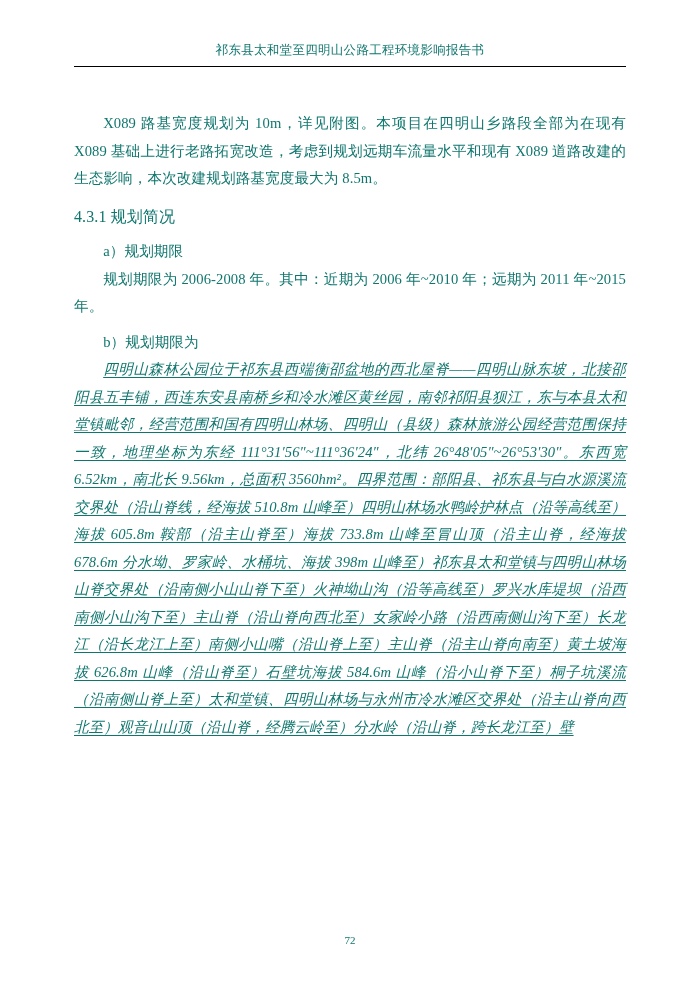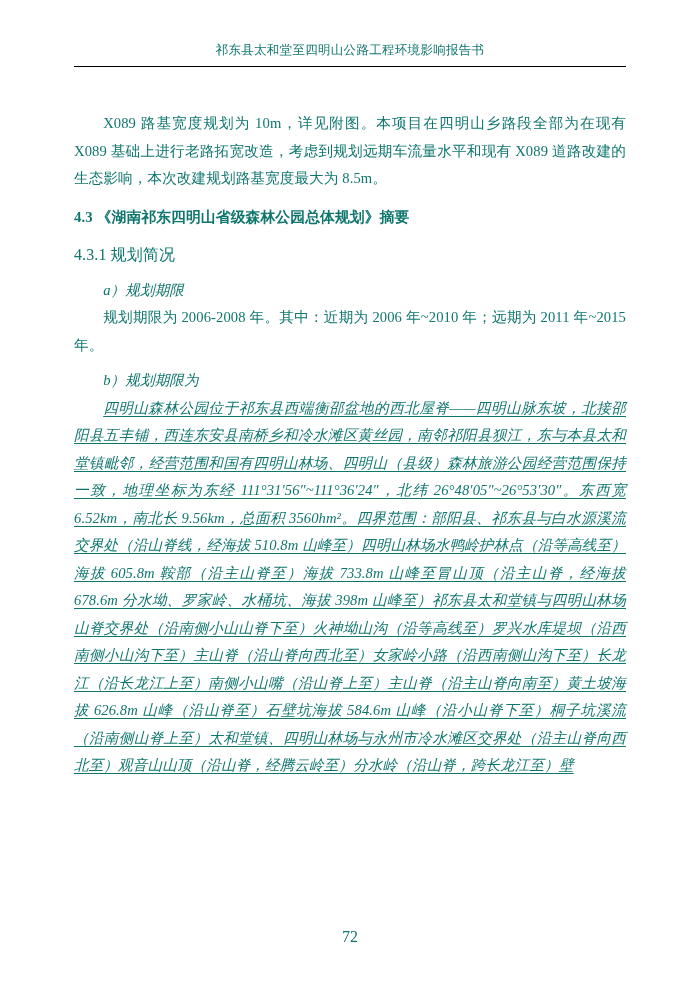--- a/index.html
+++ b/index.html
@@ -60,49 +60,47 @@
     margin-bottom: 2px;
   }
   .subheading {
     font-size: 16px;
     line-height: 27.5px;
     margin-top: 10px;
     margin-bottom: 0;
   }
   .block-gap {
     margin-top: 8px;
-    font-style: italic;
   }
   .underlined {
     text-decoration: underline;
     text-underline-offset: 3px;
     font-style: italic;
   }
   .footer {
     position: absolute;
     bottom: 44px;
     left: 0;
     width: 700px;
     text-align: center;
-    font-size: 16px;
+    font-size: 11px;
   }
 </style>
 </head>
 <body>
 
 <div class="page">
 
   <div class="header">祁东县太和堂至四明山公路工程环境影响报告书</div>
   <div class="header-rule"></div>
 
   <div class="content">
 
     <p class="indent">X089 路基宽度规划为 10m，详见附图。本项目在四明山乡路段全部为在现有 X089 基础上进行老路拓宽改造，考虑到规划远期车流量水平和现有 X089 道路改建的生态影响，本次改建规划路基宽度最大为 8.5m。</p>
 
-    <p class="heading">4.3 《湖南祁东四明山省级森林公园总体规划》摘要</p>
 
 
     <p class="subheading">4.3.1  规划简况</p>
 
     <p class="indent block-gap">a）规划期限</p>
 
     <p class="indent">规划期限为 2006-2008 年。其中：近期为 2006 年~2010 年；远期为 2011 年~2015 年。</p>
 
     <p class="indent block-gap">b）规划期限为</p>
 

